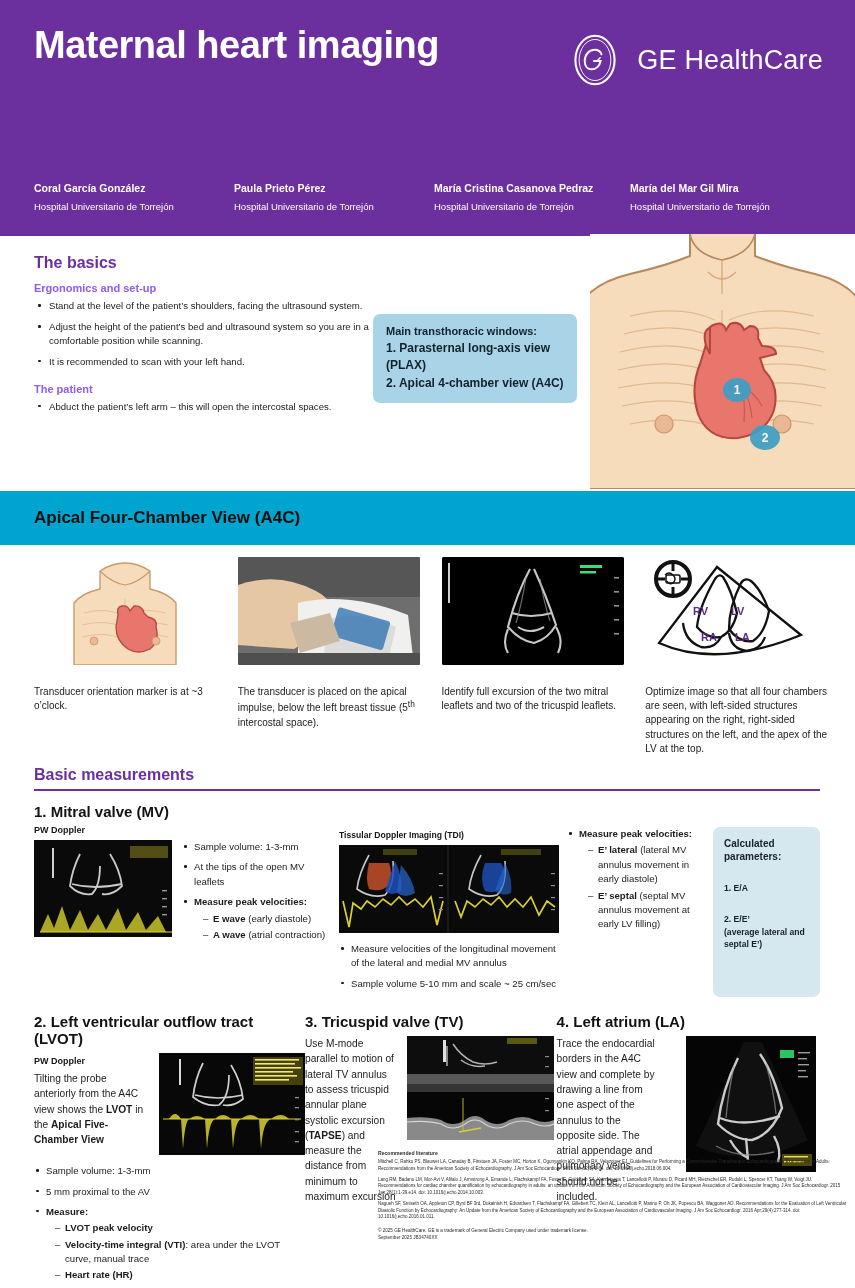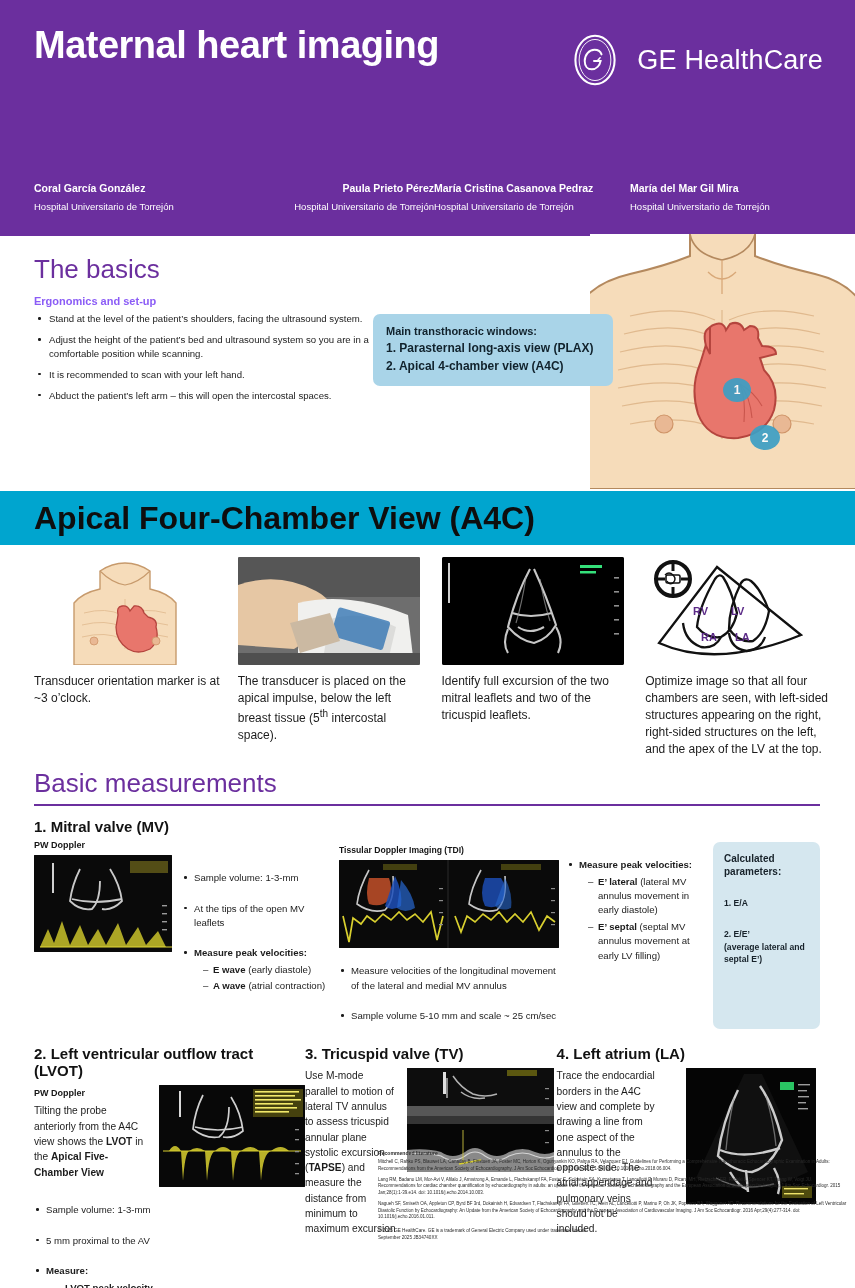--- a/index.html
+++ b/index.html
@@ -55,35 +55,35 @@
   .authors {
     position: absolute;
     left: 34px; right: 8px;
     bottom: 22px;
     display: flex;
   }
   .author { color: #fff; }
   .author .a-name { font-size: 10.5px; font-weight: 700; line-height: 1.3; }
   .author .a-aff  { font-size: 9.5px; font-weight: 400; line-height: 1.35; margin-top: 6px; }
   .author.c1 { width: 200px; }
-  .author.c2 { width: 200px; text-align: right; }
+  .author.c2 { width: 200px; }
   .author.c3 { width: 196px; }
   .author.c4 { width: 200px; }
 
   
   .basics {
     position: relative;
     height: 255px;
     background: #ffffff;
     padding: 18px 0 0 34px;
   }
   .sec-title-purple {
     color: #6b2f9e;
-    font-size: 26px;
-    font-weight: 400;
+    font-size: 16px;
+    font-weight: 700;
     margin-bottom: 10px;
   }
   .sub-head {
     font-size: 11px;
     font-weight: 700;
     color: #8b5cf6;
     margin: 2px 0 5px 0;
   }
   .sub-head.second { margin-top: 14px; }
   ul.bul { list-style: none; margin: 0 0 0 2px; padding: 0; }
@@ -103,21 +103,21 @@
     width: 2.6px; height: 2.6px;
     background: #1c1c1c;
     border-radius: 50%;
   }
   .basics-text { width: 360px; }
 
   
   .callout {
     position: absolute;
     left: 373px; top: 78px;
-    width: 240px;
+    width: 204px;
     background: #a9d4e8;
     border-radius: 7px;
     padding: 10px 12px 11px 13px;
     z-index: 5;
   }
   .callout .ct { font-size: 11px; font-weight: 700; color:#11222c; line-height:1.35; }
   .callout .cl { font-size: 12px; font-weight: 700; color:#11222c; line-height:1.42; margin-top:1px;}
 
   
   .torso-wrap {
@@ -140,40 +140,40 @@
   .marker.m2 { width: 30px; height: 25px; left: 750px; top: 425px; }
 
   
   .banner {
     background: #00a5cf;
     height: 54px;
     display: flex;
     align-items: center;
     padding-left: 34px;
   }
-  .banner h2 { font-size: 32px; font-weight: 700; color: #0e0e0e; }
+  .banner h2 { font-size: 17px; font-weight: 700; color: #0e0e0e; }
 
   
   .imgrow {
     display: flex;
     padding: 12px 20px 0 34px;
     gap: 14px;
   }
   .imgcell { width: 190px; }
   .imgcell .thumb {
     width: 182px; height: 108px;
     border-radius: 2px;
     overflow: hidden;
     position: relative;
     background: #111;
   }
   .imgcell .cap {
-    font-size: 12px;
+    font-size: 10px;
     line-height: 1.42;
-    margin-top: 8px;
+    margin-top: 20px;
     color: #1c1c1c;
   }
   .thumb.plain { background: #fff; }
 
   
   .measure {
     padding: 10px 20px 0 34px;
   }
   .rule {
     height: 2px; background: #6b2f9e; width: 786px; margin: 5px 0 12px 0;
@@ -184,21 +184,20 @@
   .us-img { background:#090909; border-radius:1px; position: relative; overflow:hidden; }
 
   ul.bul2 { list-style: none; margin: 0; padding: 0; }
   ul.bul2 > li {
     position: relative;
     padding-left: 12px;
     font-size: 9.6px;
     line-height: 1.5;
     margin-bottom: 6px;
     color: #1c1c1c;
-    margin-top: 16px;
   }
   ul.bul2 > li::before {
     content: "";
     position: absolute; left: 2px; top: 5px;
     width: 2.6px; height: 2.6px; background: #1c1c1c; border-radius: 50%;
   }
   .dash { position: relative; padding-left: 10px; font-size: 9.6px; line-height: 1.5; margin-top: 2px; color:#1c1c1c;}
   .dash::before { content: "–"; position: absolute; left: 0; top: 0; }
   .sub-dashes { margin-left: 9px; margin-top: 2px; }
   b, strong { font-weight: 700; }
@@ -312,20 +311,21 @@
     </div>
 
     <div class="basics-text">
       <div class="sec-title-purple">The basics</div>
       <div class="sub-head">Ergonomics and set-up</div>
       <ul class="bul">
         <li>Stand at the level of the patient’s shoulders, facing the ultrasound system.</li>
         <li>Adjust the height of the patient’s bed and ultrasound system so you are in a comfortable position while scanning.</li>
         <li>It is recommended to scan with your left hand.</li>
       </ul>
+      <div class="sub-head second">The patient</div>
       <ul class="bul">
         <li>Abduct the patient’s left arm – this will open the intercostal spaces.</li>
       </ul>
     </div>
 
     <div class="callout">
       <div class="ct">Main transthoracic windows:</div>
       <div class="cl">1. Parasternal long-axis view (PLAX)</div>
       <div class="cl">2. Apical 4-chamber view (A4C)</div>
     </div>

